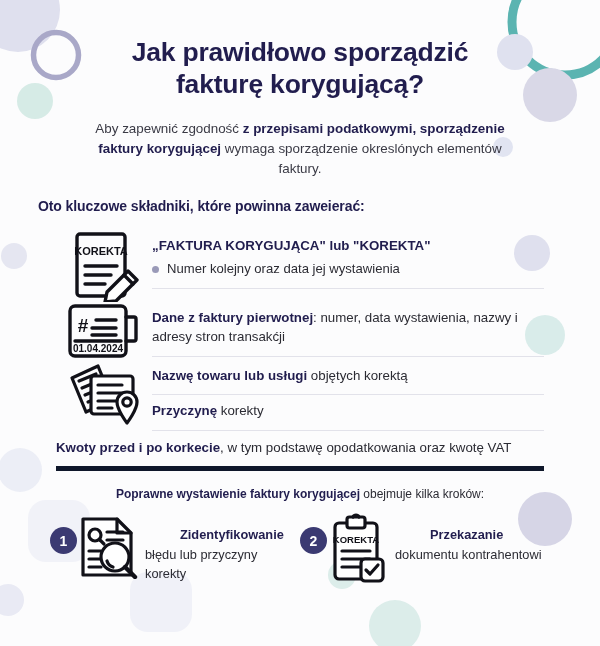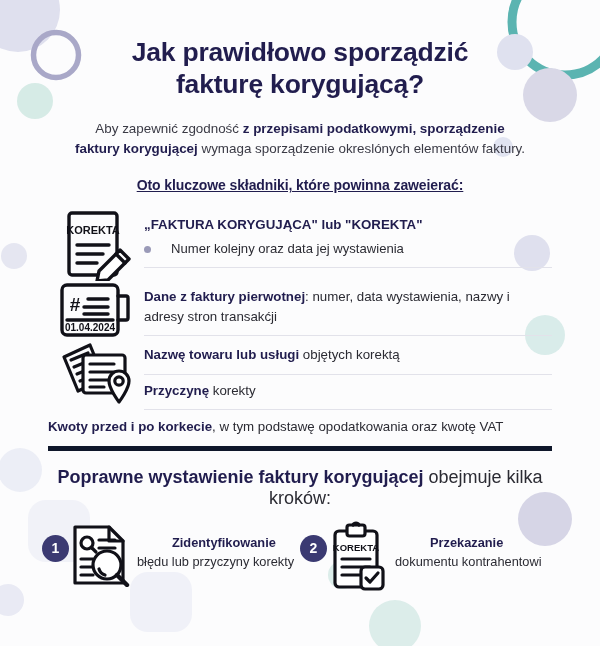--- a/index.html
+++ b/index.html
@@ -25,21 +25,21 @@
     z-index: 0;
     pointer-events: none;
   }
 
   
   .page {
     position: relative;
     z-index: 2;
     width: 600px;
     height: 646px;
-    padding: 0 30px;
+    padding: 0 38px;
   }
 
   .title {
     text-align: center;
     color: #211d4e;
     font-size: 26.5px;
     font-weight: bold;
     line-height: 1.22;
     letter-spacing: -0.2px;
     padding-top: 36px;
@@ -48,27 +48,26 @@
   .intro {
     text-align: center;
     color: #3a3a45;
     font-size: 13.4px;
     line-height: 1.52;
     padding: 18px 42px 0 42px;
   }
   .intro b { color: #211d4e; font-weight: bold; }
 
   .lead {
-    text-align: center;
+    text-align: left;
     color: #211d4e;
     font-size: 14px;
     font-weight: bold;
     padding-top: 18px;
     letter-spacing: -0.1px;
-    text-decoration: underline;
   }
 
   
   .checklist {
     margin-top: 16px;
     padding-left: 18px;
   }
 
   .row {
     display: flex;
@@ -97,41 +96,41 @@
   .entry-main {
     color: #2b2b33;
     font-size: 13.3px;
     line-height: 1.46;
   }
   .entry-main b { color: #211d4e; font-weight: bold; }
 
   .sub {
     display: flex;
     align-items: flex-start;
-    gap: 20px;
+    gap: 8px;
     margin-top: 5px;
   }
   .bullet {
     width: 7px; height: 7px;
     border-radius: 50%;
     background: #9a9ab8;
     margin-top: 6px;
     flex: 0 0 auto;
   }
   .sub-text {
     color: #2b2b33;
     font-size: 13.1px;
     line-height: 1.4;
   }
 
   
   .steps-lead {
     text-align: center;
     color: #211d4e;
-    font-size: 18px;
+    font-size: 12px;
     font-weight: bold;
     margin-top: 16px;
   }
   .steps-lead span.reg { font-weight: normal; color: #2b2b33; }
 
   .steps {
     display: flex;
     margin-top: 12px;
     padding: 0 12px;
   }

